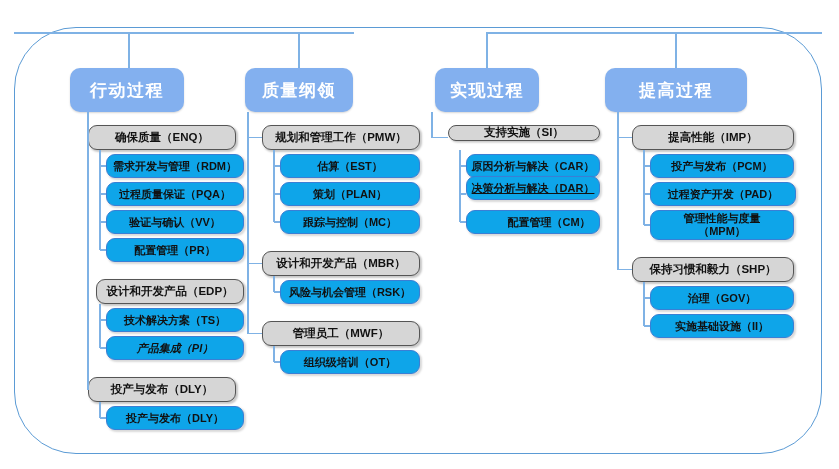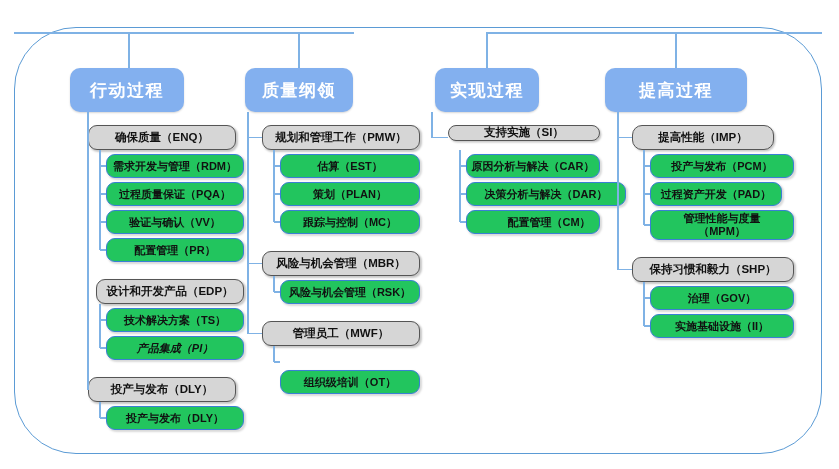--- a/index.html
+++ b/index.html
@@ -55,21 +55,21 @@
     font-size:11.5px;font-weight:700;
     text-align:center;line-height:1.15;
     box-shadow:1.5px 1.5px 2px rgba(0,0,0,.22);
     box-sizing:border-box;
   }
 
   
   .l3-box{
     position:absolute;
     display:flex;align-items:center;justify-content:center;
-    background:#22c55e;
+    background:#0ea5e9;
     border:1.4px solid #3a7fd5;
     border-radius:9px;
     color:#111111;
     font-size:11px;font-weight:700;
     text-align:center;line-height:1.18;
     box-shadow:1.2px 1.2px 2px rgba(0,0,0,.15);
     box-sizing:border-box;
   }
 </style>
 </head>
@@ -115,50 +115,50 @@
       <div class="ln lnh" style="left: 248px; top: 136.75px; width: 14px;"></div>
       <div class="l2-box" style="left: 262px; top: 125px; width: 158px; height: 25px;">规划和管理工作（PMW）</div>
       <div class="ln lnh" style="left: 274px; top: 165.25px; width: 6px;"></div>
       <div class="l3-box" style="left: 280px; top: 154px; width: 140px; height: 24px;">估算（EST）</div>
       <div class="ln lnh" style="left: 274px; top: 193.25px; width: 6px;"></div>
       <div class="l3-box" style="left: 280px; top: 182px; width: 140px; height: 24px;">策划（PLAN）</div>
       <div class="ln lnh" style="left: 274px; top: 221.25px; width: 6px;"></div>
       <div class="l3-box" style="left: 280px; top: 210px; width: 140px; height: 24px;">跟踪与控制（MC）</div>
       <div class="ln lnv" style="left: 273.25px; top: 150px; height: 72px;"></div>
       <div class="ln lnh" style="left: 248px; top: 262.75px; width: 14px;"></div>
-      <div class="l2-box" style="left: 262px; top: 251px; width: 158px; height: 25px;">风险与机会管理（MBR）</div>
+      <div class="l2-box" style="left: 262px; top: 251px; width: 158px; height: 25px;">设计和开发产品（MBR）</div>
       <div class="ln lnh" style="left: 274px; top: 291.25px; width: 6px;"></div>
       <div class="l3-box" style="left: 280px; top: 280px; width: 140px; height: 24px;">风险与机会管理（RSK）</div>
       <div class="ln lnv" style="left: 273.25px; top: 276px; height: 16px;"></div>
       <div class="ln lnh" style="left: 248px; top: 332.75px; width: 14px;"></div>
       <div class="l2-box" style="left: 262px; top: 321px; width: 158px; height: 25px;">管理员工（MWF）</div>
       <div class="ln lnh" style="left: 274px; top: 361.25px; width: 6px;"></div>
-      <div class="l3-box" style="left: 280px; top: 350px; width: 140px; height: 24px; margin-top: 20px;">组织级培训（OT）</div>
+      <div class="l3-box" style="left: 280px; top: 350px; width: 140px; height: 24px;">组织级培训（OT）</div>
       <div class="ln lnv" style="left: 273.25px; top: 346px; height: 16px;"></div>
       <div class="ln lnv" style="left: 247.25px; top: 112px; height: 221.5px;"></div>
       <div class="ln lnv" style="left: 486.25px; top: 32px; height: 36px;"></div>
       <div class="cat-box" style="left: 435px; top: 68px; width: 104px; height: 44px;">实现过程</div>
       <div class="ln lnh" style="left: 432px; top: 136.75px; width: 16px;"></div>
       <div class="l2-box" style="left: 448px; top: 125px; width: 152px; height: 16px;">支持实施（SI）</div>
       <div class="ln lnh" style="left: 460px; top: 165.25px; width: 6px;"></div>
       <div class="l3-box" style="left: 466px; top: 154px; width: 134px; height: 24px;">原因分析与解决（CAR）</div>
       <div class="ln lnh" style="left: 460px; top: 193.25px; width: 6px;"></div>
-      <div class="l3-box" style="left: 466px; top: 182px; width: 160px; height: 24px;">决策分析与解决（DAR）</div>
+      <div class="l3-box" style="left: 466px; top: 176px; width: 134px; height: 24px; text-decoration: underline;">决策分析与解决（DAR）</div>
       <div class="ln lnh" style="left: 460px; top: 221.25px; width: 6px;"></div>
       <div class="l3-box" style="left: 466px; top: 210px; width: 134px; height: 24px; padding-left: 32px;">配置管理（CM）</div>
       <div class="ln lnv" style="left: 459.25px; top: 150px; height: 72px;"></div>
       <div class="ln lnv" style="left: 431.25px; top: 112px; height: 25.5px;"></div>
       <div class="ln lnv" style="left: 675.25px; top: 32px; height: 36px;"></div>
       <div class="cat-box" style="left: 605px; top: 68px; width: 142px; height: 44px;">提高过程</div>
       <div class="ln lnh" style="left: 618px; top: 136.75px; width: 14px;"></div>
-      <div class="l2-box" style="left: 632px; top: 125px; width: 142px; height: 25px; border-radius: 10px;">提高性能（IMP）</div>
+      <div class="l2-box" style="left: 632px; top: 125px; width: 162px; height: 25px;">提高性能（IMP）</div>
       <div class="ln lnh" style="left: 644px; top: 165.25px; width: 6px;"></div>
       <div class="l3-box" style="left: 650px; top: 154px; width: 144px; height: 24px;">投产与发布（PCM）</div>
       <div class="ln lnh" style="left: 644px; top: 193.25px; width: 6px;"></div>
-      <div class="l3-box" style="left: 650px; top: 182px; width: 132px; height: 24px;">过程资产开发（PAD）</div>
+      <div class="l3-box" style="left: 650px; top: 182px; width: 146px; height: 24px;">过程资产开发（PAD）</div>
       <div class="ln lnh" style="left: 644px; top: 224.25px; width: 6px;"></div>
       <div class="l3-box" style="left: 650px; top: 210px; width: 144px; height: 30px;">管理性能与度量<br>（MPM）</div>
       <div class="ln lnv" style="left: 643.25px; top: 150px; height: 75px;"></div>
       <div class="ln lnh" style="left: 618px; top: 268.75px; width: 14px;"></div>
       <div class="l2-box" style="left: 632px; top: 257px; width: 162px; height: 25px;">保持习惯和毅力（SHP）</div>
       <div class="ln lnh" style="left: 644px; top: 297.25px; width: 6px;"></div>
       <div class="l3-box" style="left: 650px; top: 286px; width: 144px; height: 24px;">治理（GOV）</div>
       <div class="ln lnh" style="left: 644px; top: 325.25px; width: 6px;"></div>
       <div class="l3-box" style="left: 650px; top: 314px; width: 144px; height: 24px;">实施基础设施（II）</div>
       <div class="ln lnv" style="left: 643.25px; top: 282px; height: 44px;"></div>

